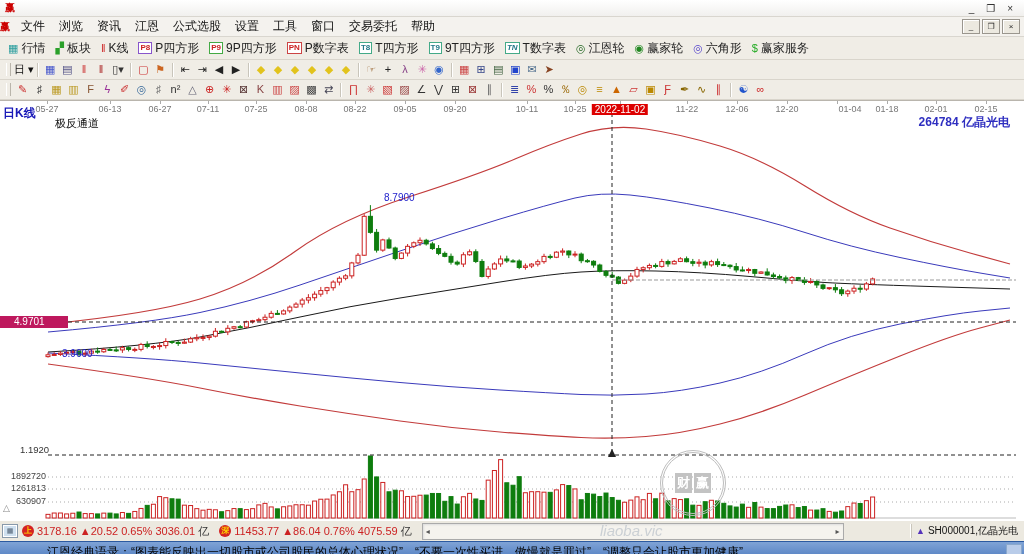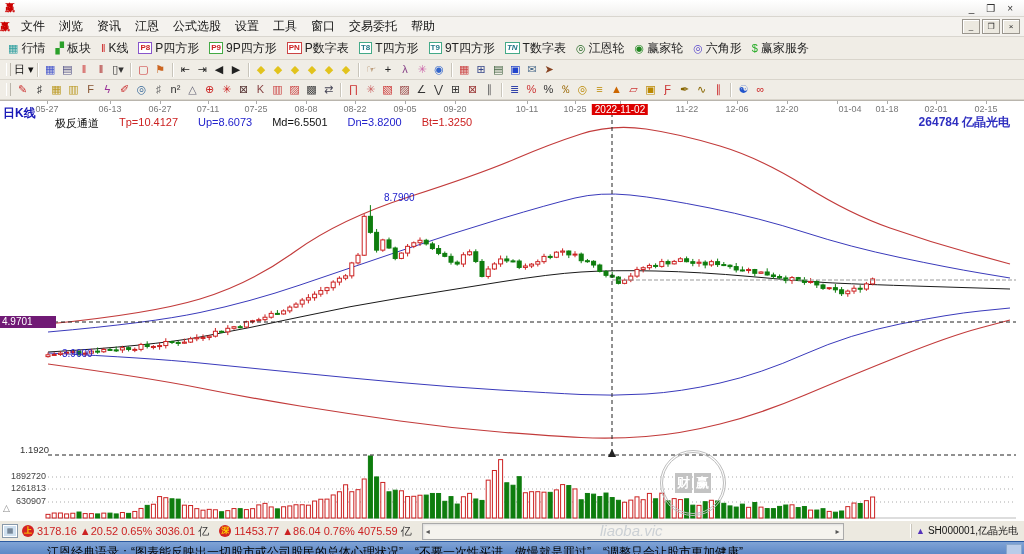--- a/index.html
+++ b/index.html
@@ -29,22 +29,22 @@
   .grip{width:3px;height:13px;border-left:1px solid #fff;border-right:1px solid #b9b5ab;margin:0 3px;}
   
   .chart{position:relative;height:419px;background:#fff;border-top:1px solid #b9b5ad;}
   .chart svg{position:absolute;left:0;top:0;}
   .dtick{position:absolute;top:3px;font-size:9px;color:#777;transform:translateX(-50%);}
   .dtick.sel{background:#dd0000;color:#fff;font-size:10px;padding:0 3px;z-index:3;}
   .tmark{position:absolute;top:0;width:1px;height:3px;background:#aaa;}
   .pane-label{position:absolute;left:3px;top:4px;color:#1a1ab8;font-weight:bold;font-size:12px;}
   .stock-label{position:absolute;right:14px;top:13px;color:#2e2ec0;font-weight:bold;font-size:12px;}
   .ind{position:absolute;left:55px;top:15px;font-size:11px;display:flex;gap:20px;}
-  .price-tag{position:absolute;left:0;top:215px;width:54px;height:12px;background:#701a75;color:#fff;
-             font-size:10px;line-height:12px;padding-left:2px;z-index:4;}
+  .price-tag{position:absolute;left:0;top:215px;width:54px;height:12px;background:#be185d;color:#fff;
+             font-size:10px;line-height:12px;padding-left:14px;z-index:4;}
   .lbl{position:absolute;font-size:10px;text-align:right;}
   .vlbl{position:absolute;font-size:9px;color:#444;width:44px;text-align:right;}
   .wm1{position:absolute;left:708px;top:329px;font-size:15px;font-weight:bold;color:#c7c7c7;letter-spacing:1px;}
   .wm2{position:absolute;left:756px;top:352px;font-size:44px;font-weight:bold;color:rgba(165,165,165,.5);letter-spacing:2px;}
   .wmlogo{position:absolute;left:660px;top:349px;width:60px;height:60px;border:3px double #bdbdbd;border-radius:50%;
           display:flex;align-items:center;justify-content:center;gap:2px;}
   .wmlogo span{background:#c3c3c3;color:#fff;font-size:13px;font-weight:bold;padding:1px 2px;}
   
   .status{height:20px;display:flex;align-items:center;background:#ece9e0;font-size:11px;position:relative;
           border-top:1px solid #fff;padding:0 2px;}
@@ -240,27 +240,20 @@
       <span class="sep"></span>
       <span class="ibtn" style="color: rgb(34, 85, 204);">☯</span>
       <span class="ibtn" style="color: rgb(204, 34, 34);">∞</span>
     </div>
 
   <div class="chart" id="chart">
     <span class="pane-label">日K线</span>
     <span class="stock-label">264784 亿晶光电</span>
     <div class="ind">
       <span style="color:#111;">极反通道</span>
-      <span id="ind-vals" style="display:flex;gap:20px;">
-          <span style="color: rgb(204, 34, 34);">Tp=10.4127</span>
-          <span style="color: rgb(34, 34, 204);">Up=8.6073</span>
-          <span style="color: rgb(17, 17, 17);">Md=6.5501</span>
-          <span style="color: rgb(34, 34, 204);">Dn=3.8200</span>
-          <span style="color: rgb(204, 34, 34);">Bt=1.3250</span>
-        </span>
     </div>
     <svg id="csvg" width="1024" height="419">
         <line x1="48" y1="376" x2="1016" y2="376" stroke="#aaa" stroke-dasharray="1,3"></line>
         <line x1="48" y1="388" x2="1016" y2="388" stroke="#aaa" stroke-dasharray="1,3"></line>
         <line x1="48" y1="401" x2="1016" y2="401" stroke="#aaa" stroke-dasharray="1,3"></line>
         <line x1="48" y1="417" x2="1016" y2="417" stroke="#bbb"></line>
         <path d="M48,223 Q150,213 200,198 Q250,183 295,150.5 Q340,118 410,95.5 Q480,73 515,58 Q550,43 581,33 Q612,23 646,28 Q680,33 720,45 Q760,57 805,85 Q850,113 890,127 Q930,141 970,152 L1010,163" fill="none" stroke="#c23b3b" stroke-width="1.2"></path>
         <path d="M48,263 Q150,277 200,287 Q250,297 300,305 Q350,313 400,320 Q450,327 500,331 Q550,335 581,336.5 Q612,338 646,335.5 Q680,333 720,323 Q760,313 805,294 Q850,275 900,255 Q950,235 980,227 L1010,219" fill="none" stroke="#c23b3b" stroke-width="1.2"></path>
         <path d="M48,231 Q150,222 200,211.5 Q250,201 300,184 Q350,167 400,150 Q450,133 500,118 Q550,103 575,97 Q600,91 630,94 Q660,97 710,107 Q760,117 805,131.5 Q850,146 900,156.5 Q950,167 980,172 L1010,177" fill="none" stroke="#3a3abb" stroke-width="1"></path>
         <path d="M48,252 Q150,257 200,262 Q250,267 300,272 Q350,277 400,281.5 Q450,286 500,289 Q550,292 581,293.5 Q612,295 646,293 Q680,291 720,282 Q760,273 805,253 Q850,233 900,223 Q950,213 980,210 L1010,207" fill="none" stroke="#3a3abb" stroke-width="1"></path>

